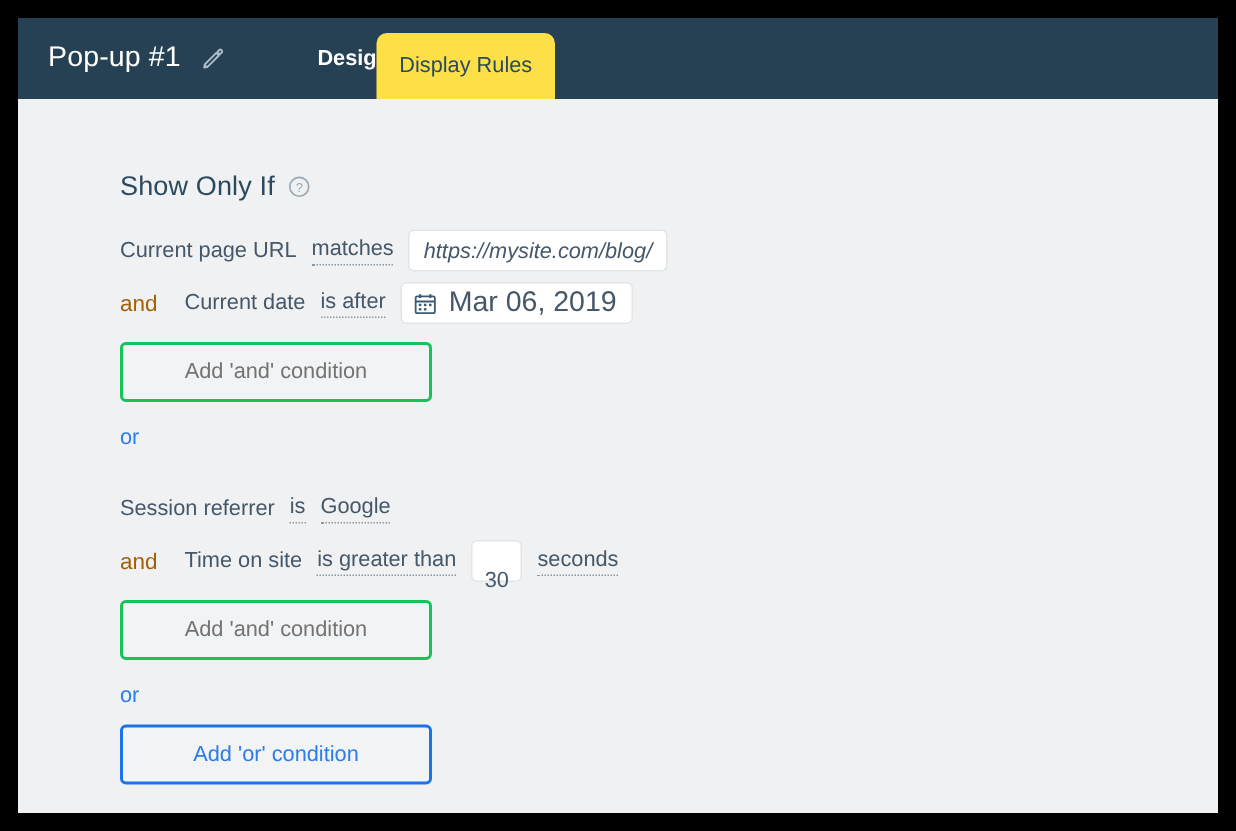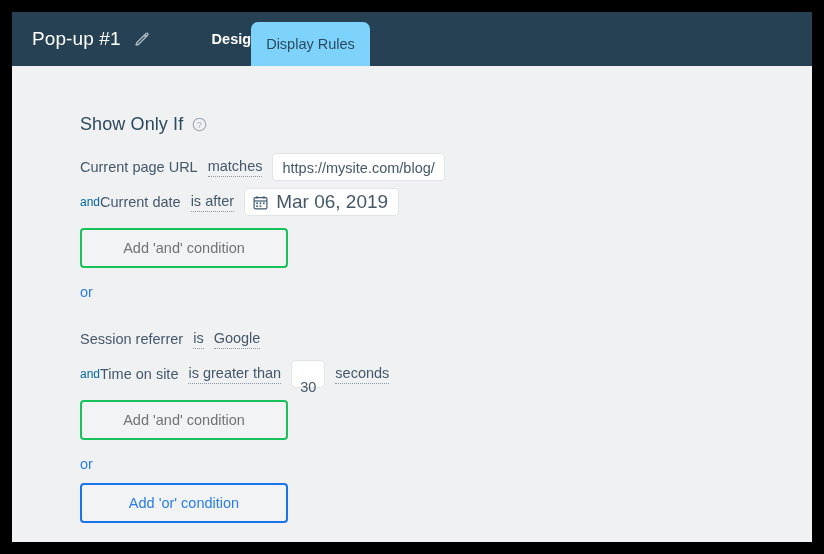--- a/index.html
+++ b/index.html
@@ -80,21 +80,21 @@
     margin-left: 52px;
     padding: 10px 8px;
     font-weight: bold;
   }
   .tab-active {
     position: absolute;
     left: 239px;
     top: 10px;
     width: 119px;
     height: 44px;
-    background: #7dd3fc;
+    background: #fde047;
     color: #2c4a5e;
     border-radius: 7px 7px 0 0;
     font-size: 14.5px;
     display: flex;
     align-items: center;
     justify-content: center;
     cursor: pointer;
   }
 
   
@@ -140,23 +140,23 @@
   .group { }
   .row {
     display: flex;
     align-items: center;
     height: 30px;
     margin-bottom: 5px;
     font-size: 14.5px;
     color: #45586a;
   }
   .conj {
-    color: #0369a1;
-    margin-right: 0;
-    font-size: 12px;
+    color: #a16207;
+    margin-right: 18px;
+    font-size: 15px;
   }
   .label {
     color: #45586a;
     margin-right: 10px;
     white-space: nowrap;
   }
   .dotted {
     color: #45586a;
     border-bottom: 1px dotted #8a99a6;
     padding-bottom: 2px;
@@ -171,21 +171,21 @@
     height: 28px;
     line-height: 28px;
     padding: 0 9px;
     font-size: 14.5px;
     color: #45586a;
     box-sizing: border-box;
     white-space: nowrap;
     margin-right: 10px;
     cursor: text;
   }
-  .txtinput.url { min-width: 170px; }
+  .txtinput.url { min-width: 170px; font-style: italic; }
   .txtinput.num { min-width: 34px; text-align: center; padding: 12px 8px; }
   .dateinput {
     background: #ffffff;
     border: 1px solid #e2e5e8;
     border-radius: 4px;
     height: 28px;
     padding: 0 10px 0 8px;
     display: flex;
     align-items: center;
     box-sizing: border-box;

